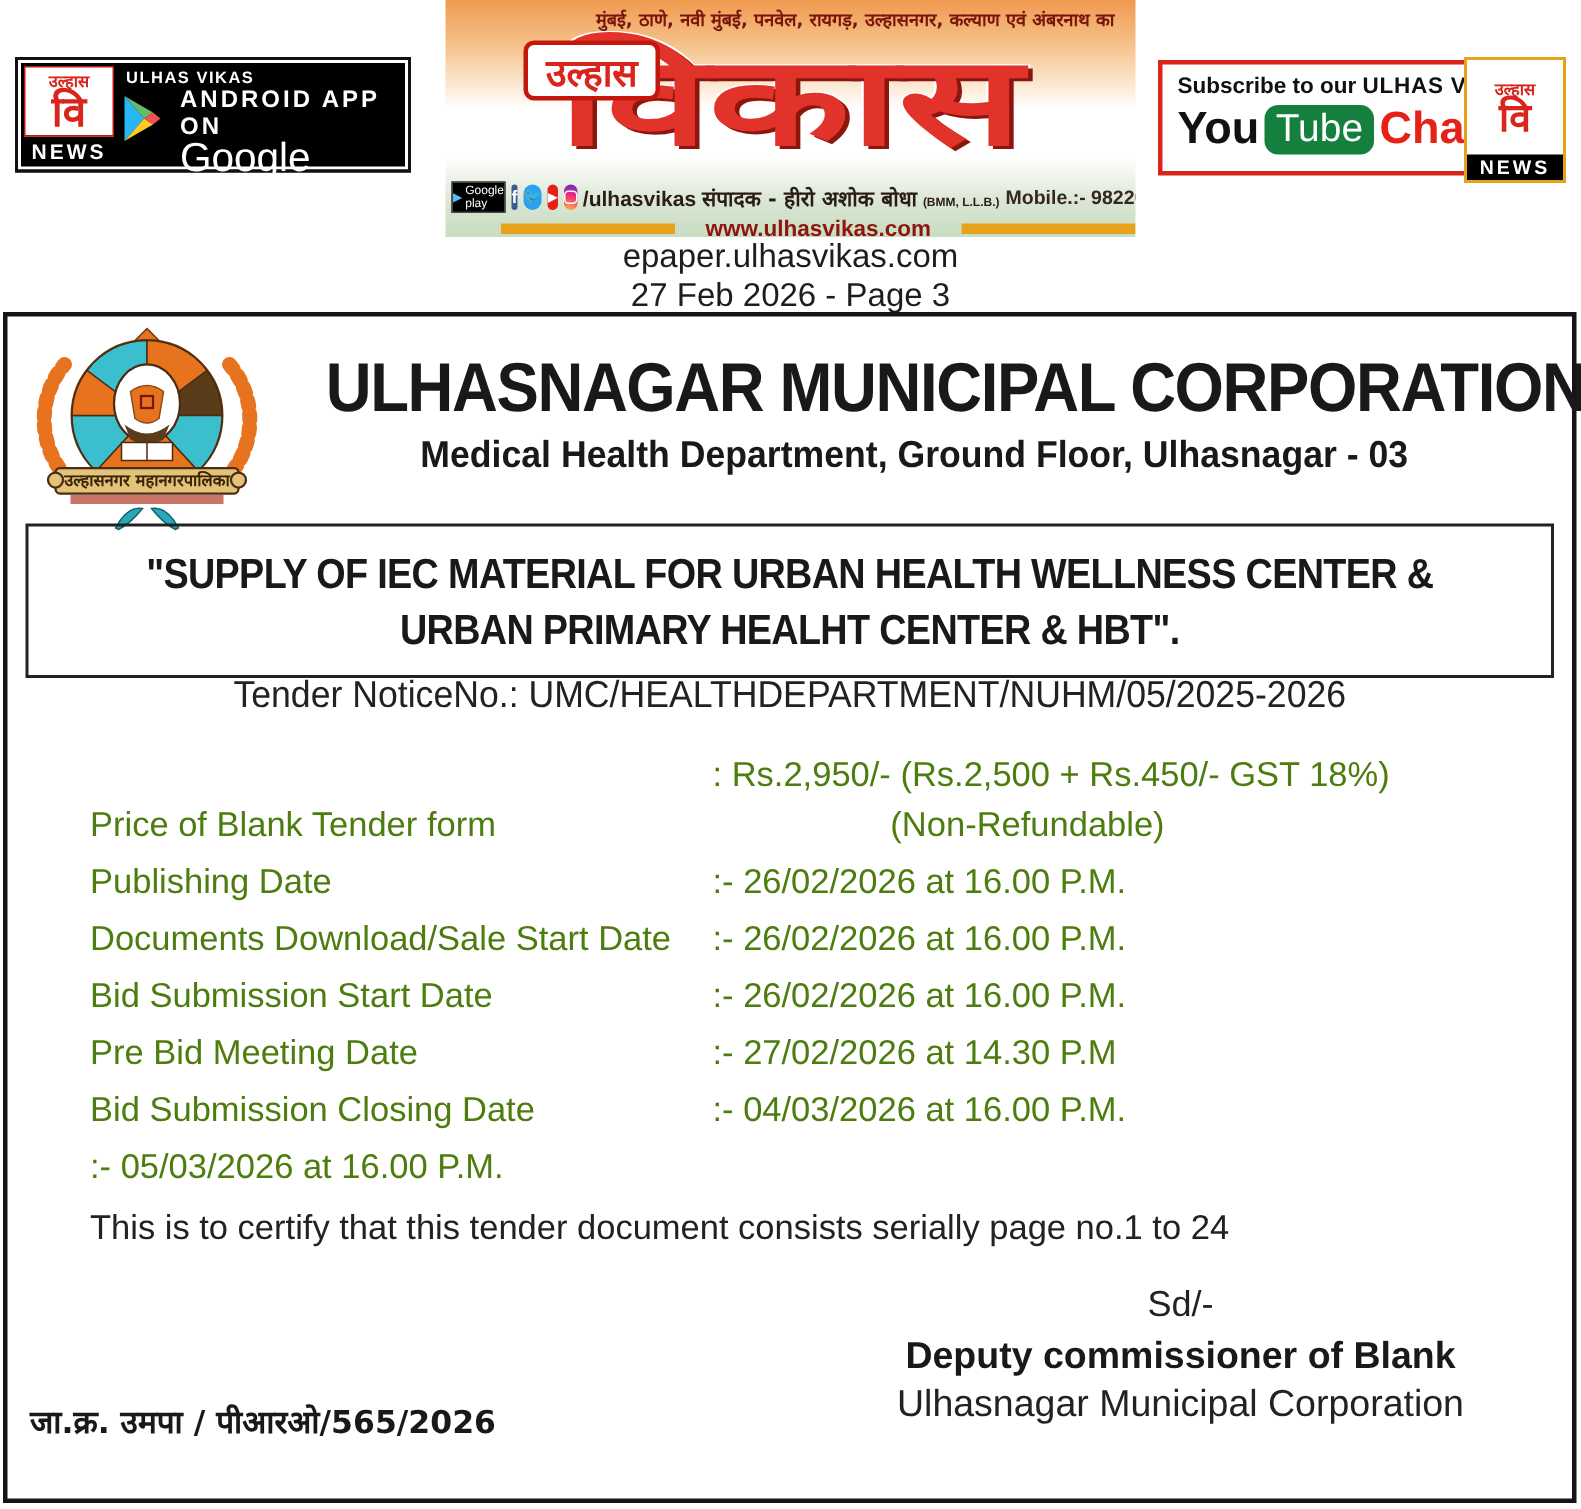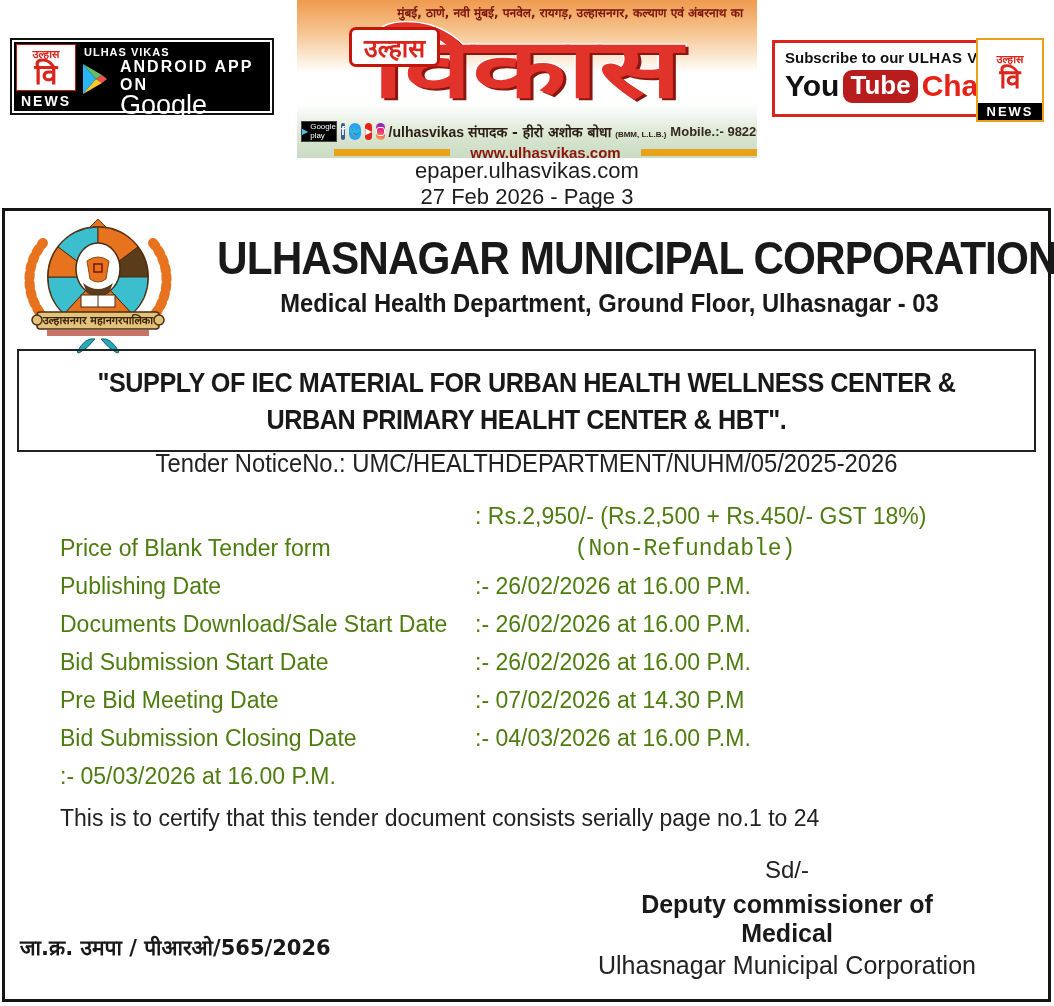--- a/index.html
+++ b/index.html
@@ -47,21 +47,21 @@
   .gold-bar { flex:1; height:7px; background:#e8a21a; }
   .mh-www-text { font-size:15px; font-weight:bold; color:#8c150e; }
 
   .right-badge { position:absolute; left:772px; top:40px; width:272px; height:77px; background:#fff;
     border:3px solid #d9251c; padding:6px 0 0 10px; }
   .rb-line1 { font-size:15px; color:#111; white-space:nowrap; }
   .rb-line1 .pre { font-weight:bold; }
   .rb-line1 .brand { font-weight:bold; letter-spacing:0.5px; }
   .rb-line2 { display:flex; align-items:center; gap:4px; margin-top:3px; }
   .rb-you { font-size:30px; font-weight:bold; color:#111; }
-  .rb-tube { background:#b91c1c; color:#fff; font-size:26px; font-weight:bold; border-radius:9px; padding:0 7px 2px; }
+  .rb-tube { background:#15803d; color:#fff; font-size:26px; font-weight:normal; border-radius:9px; padding:0 7px 2px; }
   .rb-channel { font-size:30px; font-weight:bold; color:#e62117; }
   .rb-logo { position:absolute; right:-3px; top:-5px; width:68px; height:84px; background:#fff; border:2px solid #e8a21a; display:flex; flex-direction:column; }
   .rb-logo-top { flex:1; display:flex; flex-direction:column; align-items:center; justify-content:center; }
   .rb-logo-news { background:#000; color:#fff; text-align:center; font-size:13px; font-weight:bold; letter-spacing:2px; padding:1px 0; }
 
   .epaper-line { position:absolute; left:0; width:100%; top:158px; text-align:center; font-size:22px; color:#1d1d1d; }
   .page-line { position:absolute; left:0; width:100%; top:184px; text-align:center; font-size:22px; color:#1d1d1d; }
 
   
   .document { position:absolute; left:2px; top:208px; width:1049px; height:794px; border:3px solid #151515; background:#fff; }
@@ -71,21 +71,21 @@
   .doc-subtitle { position:absolute; left:178px; right:12px; top:78px; text-align:center; font-size:25px; font-weight:bold;
     transform:scaleX(0.95); transform-origin:center; color:#191919; }
   .subject-box { position:absolute; left:12px; right:12px; top:138px; border:2px solid #222; padding:13px 6px 12px; text-align:center; }
   .subject-box div { font-size:28px; font-weight:bold; letter-spacing:-0.5px; transform:scaleX(0.9); transform-origin:center; line-height:1.33; color:#191919; }
   .tender-line { position:absolute; left:0; right:0; top:238px; text-align:center; font-size:25px;
     transform:scaleX(0.95); transform-origin:center; color:#222; }
   .rows { position:absolute; left:55px; top:292px; right:30px; }
   .row { display:flex; align-items:flex-end; margin-bottom:11px; font-size:23px; color:#4d7c0f; }
   .row-label { width:415px; flex:none; }
   .row-value { width:500px; }
-  .row-value2 { text-align:center; width:420px; margin-top:6px;font-family:Liberation Mono, monospace; }
+  .row-value2 { text-align:center; width:420px; margin-top:6px; }
   .certify { position:absolute; left:55px; top:594px; font-size:23px; color:#222; }
   .signature { position:absolute; left:592px; top:645px; width:380px; text-align:center; }
   .sig-sd { font-size:24px; color:#222; margin-bottom:6px; }
   .sig-name { font-size:25px; font-weight:bold; color:#191919; margin-bottom:3px; }
   .sig-org { font-size:25px; color:#222; }
   .refblock { position:absolute; left:15px; top:722px; }
   .ref-line { font-size:21px; font-weight:bold; color:#191919; margin-bottom:7px; }
 </style>
 </head>
 <body>
@@ -225,21 +225,21 @@
       <div class="row">
       <span class="row-label">Bid Submission Start Date</span>
       <span class="row-value">
         <span class="row-value-text">:- 26/02/2026 at 16.00 P.M.</span>
         
       </span>
     </div>
       <div class="row">
       <span class="row-label">Pre Bid Meeting Date</span>
       <span class="row-value">
-        <span class="row-value-text">:- 07/02/2026 at 14.30 P.M</span>
+        <span class="row-value-text">:- 27/02/2026 at 14.30 P.M</span>
         
       </span>
     </div>
       <div class="row">
       <span class="row-label">Bid Submission Closing Date</span>
       <span class="row-value">
         <span class="row-value-text">:- 04/03/2026 at 16.00 P.M.</span>
         
       </span>
     </div>
@@ -248,21 +248,21 @@
         <span class="row-value-text">:- 05/03/2026 at 16.00 P.M.</span>
         
       </span>
     </div>
     </div>
 
   <div class="certify">This is to certify that this tender document consists serially page no.1 to 24</div>
 
   <div class="signature">
     <div class="sig-sd">Sd/-</div>
-    <div class="sig-name">Deputy commissioner of Medical</div>
+    <div class="sig-name">Deputy commissioner of Blank</div>
     <div class="sig-org">Ulhasnagar Municipal Corporation</div>
   </div>
 
   <div class="refblock">
     <div class="ref-line dev">जा.क्र. उमपा / पीआरओ/565/2026</div>
   </div>
 
 </div>
 
 </body></html>

